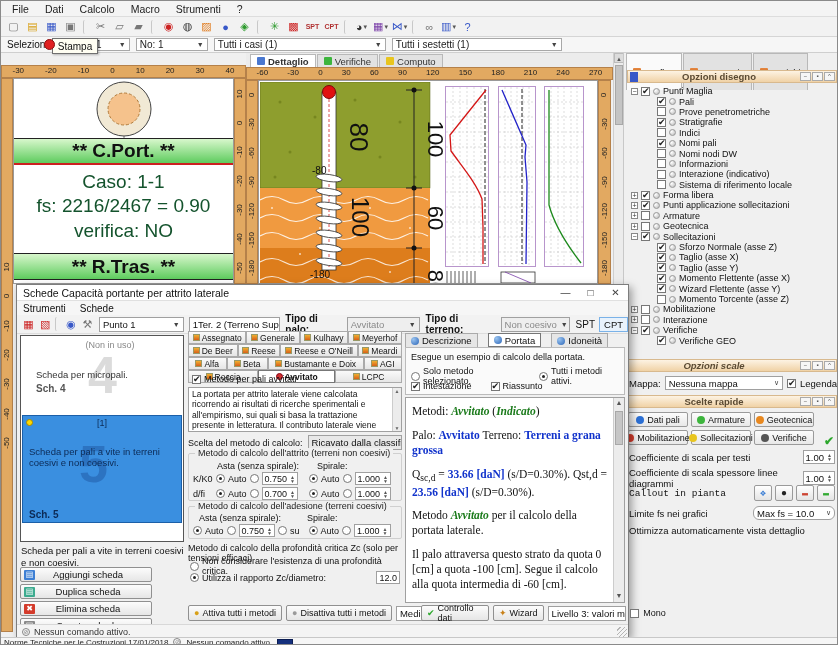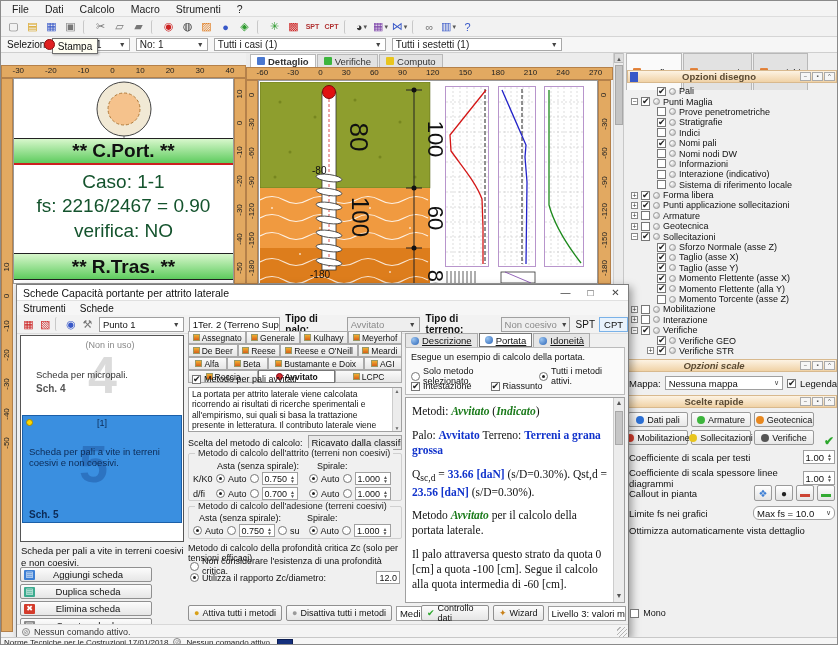--- a/index.html
+++ b/index.html
@@ -484,34 +484,34 @@
     <div class="phead" style="top:17px;">
       <span class="ic" style="width:8px;height:10px;background:#3858c8;margin-left:2px;"></span>
       <span class="ttl">Opzioni disegno</span>
       <span class="phbtn">−</span>
         <span class="phbtn">▪</span>
         <span class="phbtn">^</span>
     </div>
     <div class="tree">
       <div>
 
+          <div class="trow i0">
+            <span class="ind"></span>
+            <span class="exp m">−</span>
+            <span class="cbx c"></span>
+            <span class="ball"></span>
+            <span>Punti Maglia</span>
+          </div>
+
           <div class="trow i1">
             <span class="ind"></span>
             <span class="exp l"></span>
             <span class="cbx c"></span>
             <span class="ball"></span>
             <span>Pali</span>
-          </div>
-
-          <div class="trow i0">
-            <span class="ind"></span>
-            <span class="exp m">−</span>
-            <span class="cbx c"></span>
-            <span class="ball"></span>
-            <span>Punti Maglia</span>
           </div>
 
           <div class="trow i1">
             <span class="ind"></span>
             <span class="exp l"></span>
             <span class="cbx u"></span>
             <span class="ball"></span>
             <span>Prove penetrometriche</span>
           </div>
 
@@ -641,21 +641,21 @@
             <span class="cbx c"></span>
             <span class="ball"></span>
             <span>Momento Flettente (asse X)</span>
           </div>
 
           <div class="trow i1">
             <span class="ind"></span>
             <span class="exp l"></span>
             <span class="cbx c"></span>
             <span class="ball"></span>
-            <span>Momento Flettente (alla Y)</span>
+            <span>Wizard Flettente (asse Y)</span>
           </div>
 
           <div class="trow i1">
             <span class="ind"></span>
             <span class="exp l"></span>
             <span class="cbx u"></span>
             <span class="ball"></span>
             <span>Momento Torcente (asse Z)</span>
           </div>
 
@@ -684,27 +684,20 @@
           </div>
 
           <div class="trow i1">
             <span class="ind"></span>
             <span class="exp l"></span>
             <span class="cbx c"></span>
             <span class="ball"></span>
             <span>Verifiche GEO</span>
           </div>
 
-          <div class="trow i1">
-            <span class="ind"></span>
-            <span class="exp p">+</span>
-            <span class="cbx c"></span>
-            <span class="ball"></span>
-            <span>Verifiche STR</span>
-          </div>
         </div>
     </div>
     <div class="phead" style="top:306px;font-style:italic;">
       <span class="ttl">Opzioni scale</span>
       <span class="phbtn">−</span>
         <span class="phbtn">▪</span>
         <span class="phbtn">^</span>
     </div>
     <div class="srow" style="left:5px;top:323px;width:208px;gap:4px;border-radius:7px;">
       <span>Mappa:</span>
@@ -767,21 +760,21 @@
     <div class="srow" style="left:5px;top:414px;width:206px;justify-content:space-between;">
       <span>Coefficiente di scala spessore linee diagrammi</span>
       <div class="spin">
           <span>1.00</span>
           <span class="ud">
             <span>▲</span>
             <span>▼</span>
           </span>
         </div>
     </div>
-    <div class="srow" style="left:5px;top:432px;width:206px;justify-content:space-between;">
+    <div class="srow" style="left:5px;top:432px;width:206px;justify-content:space-between;font-family:Liberation Mono, monospace;">
       <span>Callout in pianta</span>
       <span style="display:flex;gap:3px;">
         <span class="iconbtn" style="color:#3d7fd4;">❖</span>
         <span class="iconbtn" style="color:#222;">●</span>
         <span class="iconbtn" style="color:#c43;">▬</span>
         <span class="iconbtn" style="color:#3a3;">▬</span>
       </span>
     </div>
     <div class="srow" style="left:5px;top:453px;width:206px;justify-content:space-between;">
       <span>Limite fs nei grafici</span>
@@ -1065,21 +1058,21 @@
       <div class="frow" style="position:absolute;left:2px;top:28px;width:210px;">
         <span class="radio on"></span>
         <span style="flex:1;">Utilizza il rapporto Zc/diametro:</span>
         <div class="valbox">
             <span>12.0</span>
           </div>
       </div>
     </div>
 
     <div class="rtabs">
-      <div style="display:flex;gap:1px;text-decoration:underline;">
+      <div style="display:flex;gap:10px;">
 
           <div class="rtab">
             <span class="ic" style="width:8px;height:8px;border-radius:50%;background:radial-gradient(circle at 30% 30%,#9ac4f0,#2c66b8);"></span>
             <span>Descrizione</span>
           </div>
 
           <div class="rtab active">
             <span class="ic" style="width:8px;height:8px;border-radius:50%;background:radial-gradient(circle at 30% 30%,#9ac4f0,#2c66b8);"></span>
             <span>Portata</span>
           </div>

